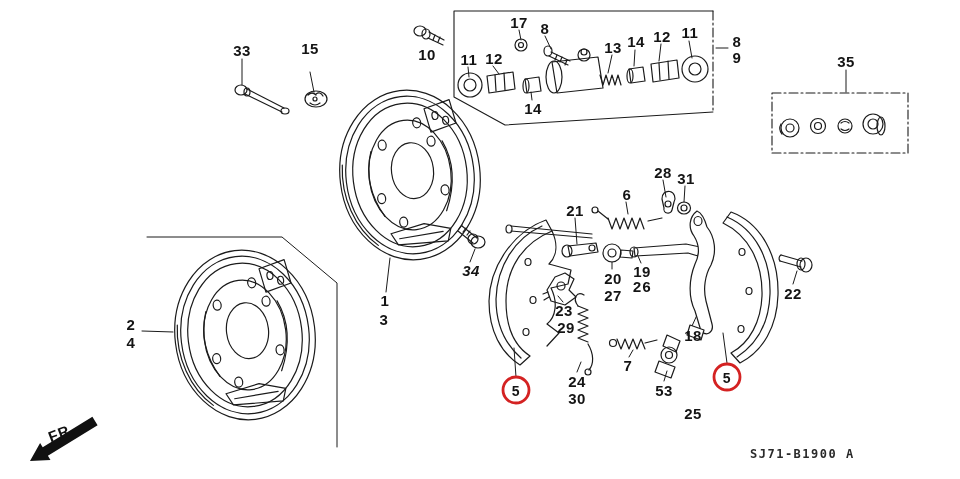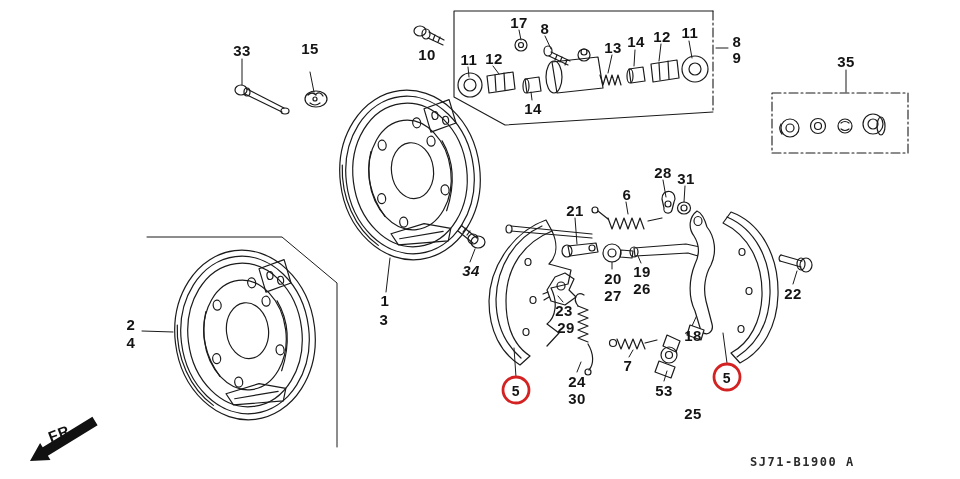--- a/index.html
+++ b/index.html
@@ -15,21 +15,21 @@
     letter-spacing:0.5px;white-space:nowrap;
   }
   .callout.circled{
     width:21px;height:21px;border-radius:50%;
     display:flex;align-items:center;justify-content:center;
     font-size:14px;
   }
   .diagram-code{
     position:absolute;left:750px;top:447px;
     font-family:"DejaVu Sans Mono",monospace;font-weight:bold;
-    font-size:12px;color:#2a2a2a;letter-spacing:1.5px;margin-top:8px;
+    font-size:12px;color:#2a2a2a;letter-spacing:1.5px;
   }
   .fr-label{
     position:absolute;left:48px;top:424px;
     font-weight:bold;font-size:15px;color:#111;
     transform:rotate(-21deg);letter-spacing:1px;
   }
 </style>
 </head>
 <body>
 
@@ -292,21 +292,21 @@
       <div class="callout" style="left: 627px; top: 194px;">6</div>
       <div class="callout" style="left: 575px; top: 210px;">21</div>
       <div class="callout" style="left: 471px; top: 270px; font-style: italic;">34</div>
       <div class="callout" style="left: 385px; top: 300px;">1</div>
       <div class="callout" style="left: 384px; top: 319px;">3</div>
       <div class="callout" style="left: 131px; top: 324px;">2</div>
       <div class="callout" style="left: 131px; top: 342px;">4</div>
       <div class="callout" style="left: 613px; top: 278px;">20</div>
       <div class="callout" style="left: 613px; top: 295px;">27</div>
       <div class="callout" style="left: 642px; top: 271px;">19</div>
-      <div class="callout" style="left: 642px; top: 288px;">26</div>
+      <div class="callout" style="left: 642px; top: 288px; font-family: Liberation Mono, monospace;">26</div>
       <div class="callout" style="left: 564px; top: 310px;">23</div>
       <div class="callout" style="left: 566px; top: 327px;">29</div>
       <div class="callout" style="left: 577px; top: 381px;">24</div>
       <div class="callout" style="left: 577px; top: 398px;">30</div>
       <div class="callout" style="left: 628px; top: 365px;">7</div>
       <div class="callout" style="left: 664px; top: 390px;">53</div>
       <div class="callout" style="left: 693px; top: 335px;">18</div>
       <div class="callout" style="left: 693px; top: 369px; margin-top: 44px;">25</div>
       <div class="callout" style="left: 793px; top: 293px;">22</div>
       <div class="callout circled" style="left: 516px; top: 390px;">5</div>

